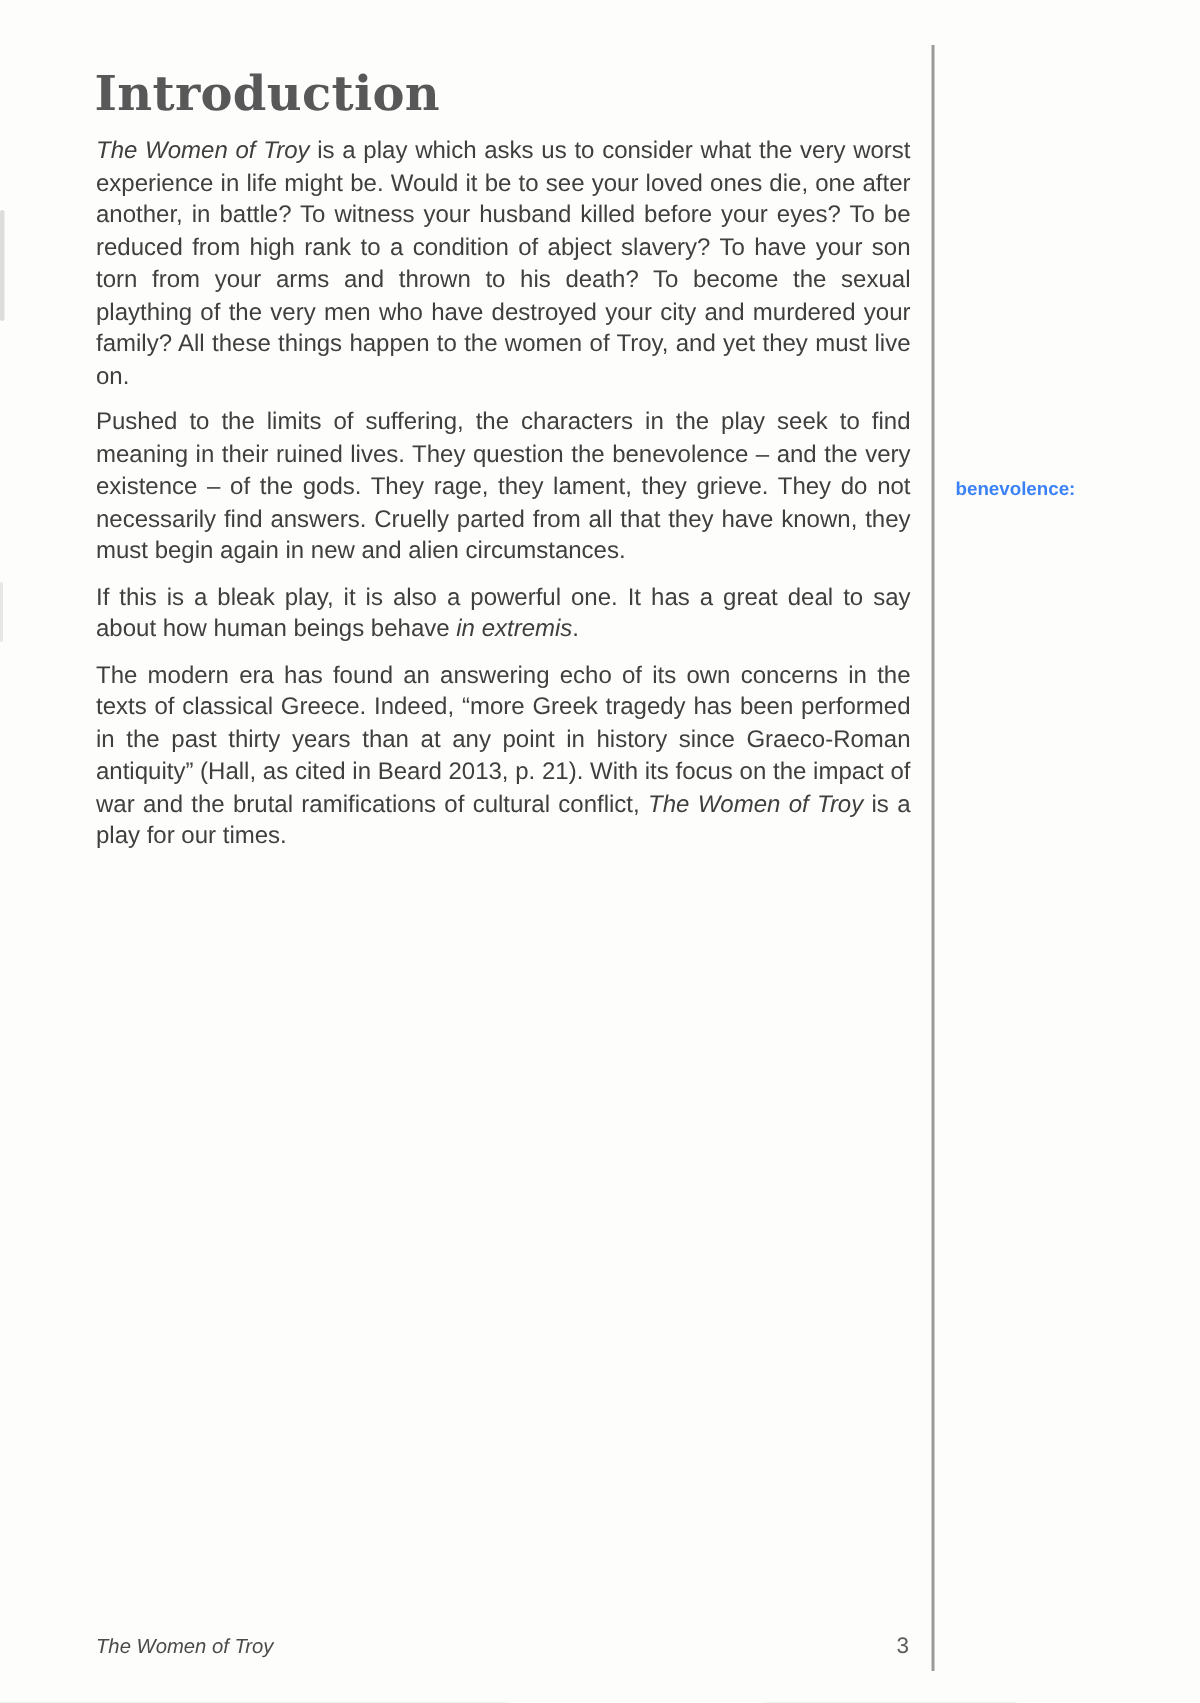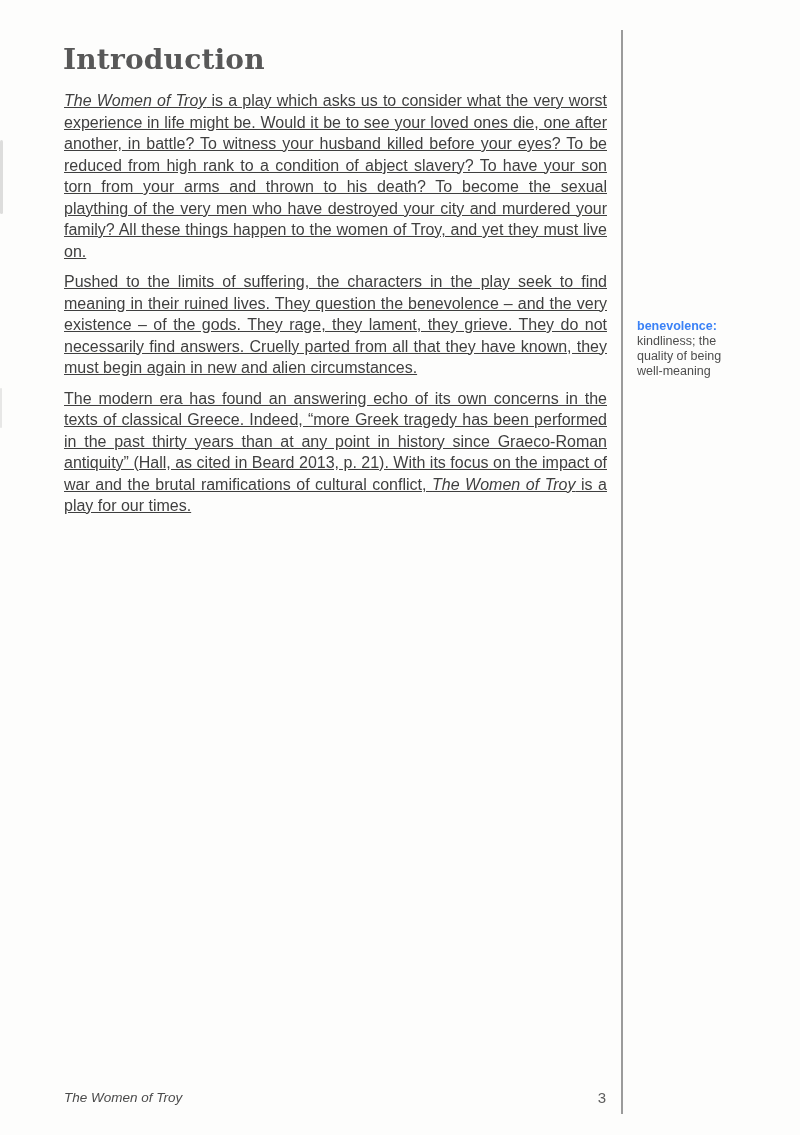--- a/index.html
+++ b/index.html
@@ -13,41 +13,40 @@
   }
 
   
   .page-title {
     position: absolute;
     left: 63px;
     top: 44px;
     margin: 0;
     font-family: "DejaVu Serif", serif;
     font-weight: 700;
-    font-size: 28px;
+    font-size: 32px;
     line-height: 1.15;
     letter-spacing: 0.2px;
     color: #585858;
   }
 
   
   .body-col {
     position: absolute;
     left: 64px;
     top: 90px;
     width: 543px;
     color: #3f3f3f;
     font-size: 16px;
     line-height: 21.5px;
   }
   .para {
     margin: 0 0 9px 0;
     text-align: justify;
     hyphens: none;
-    text-decoration: underline;
   }
   .para em { font-style: italic; }
 
   
   .rule {
     position: absolute;
     left: 621px;
     top: 30px;
     width: 1.5px;
     height: 1084px;
@@ -100,29 +99,29 @@
 
 <div class="page">
 
   <h1 class="page-title">Introduction</h1>
 
   <div class="body-col">
     <p class="para"><em>The Women of Troy</em><span> is a play which asks us to consider what the very worst experience in life might be. Would it be to see your loved ones die, one after another, in battle? To witness your husband killed before your eyes? To be reduced from high rank to a condition of abject slavery? To have your son torn from your arms and thrown to his death? To become the sexual plaything of the very men who have destroyed your city and murdered your family? All these things happen to the women of Troy, and yet they must live on.</span></p>
 
     <p class="para">Pushed to the limits of suffering, the characters in the play seek to find meaning in their ruined lives. They question the benevolence – and the very existence – of the gods. They rage, they lament, they grieve. They do not necessarily find answers. Cruelly parted from all that they have known, they must begin again in new and alien circumstances.</p>
 
+    <p class="para"><span>If this is a bleak play, it is also a powerful one. It has a great deal to say about how human beings behave </span><em>in extremis</em><span>.</span></p>
 
     <p class="para"><span>The modern era has found an answering echo of its own concerns in the texts of classical Greece. Indeed, “more Greek tragedy has been performed in the past thirty years than at any point in history since Graeco-Roman antiquity” (Hall, as cited in Beard 2013, p. 21). With its focus on the impact of war and the brutal ramifications of cultural conflict, </span><em>The Women of Troy</em><span> is a play for our times.</span></p>
   </div>
 
   <div class="rule"></div>
 
   <aside class="margin-note note-1">
     <div class="term">benevolence:</div>
-    <div class="def">kindliness; the quality of being well-meaning</div>
   </aside>
 
 
   <div class="footer-title">The Women of Troy</div>
   <div class="footer-page-num">3</div>
 
   <div class="artifact artifact-1"></div>
   <div class="artifact artifact-2"></div>
 
 </div>

